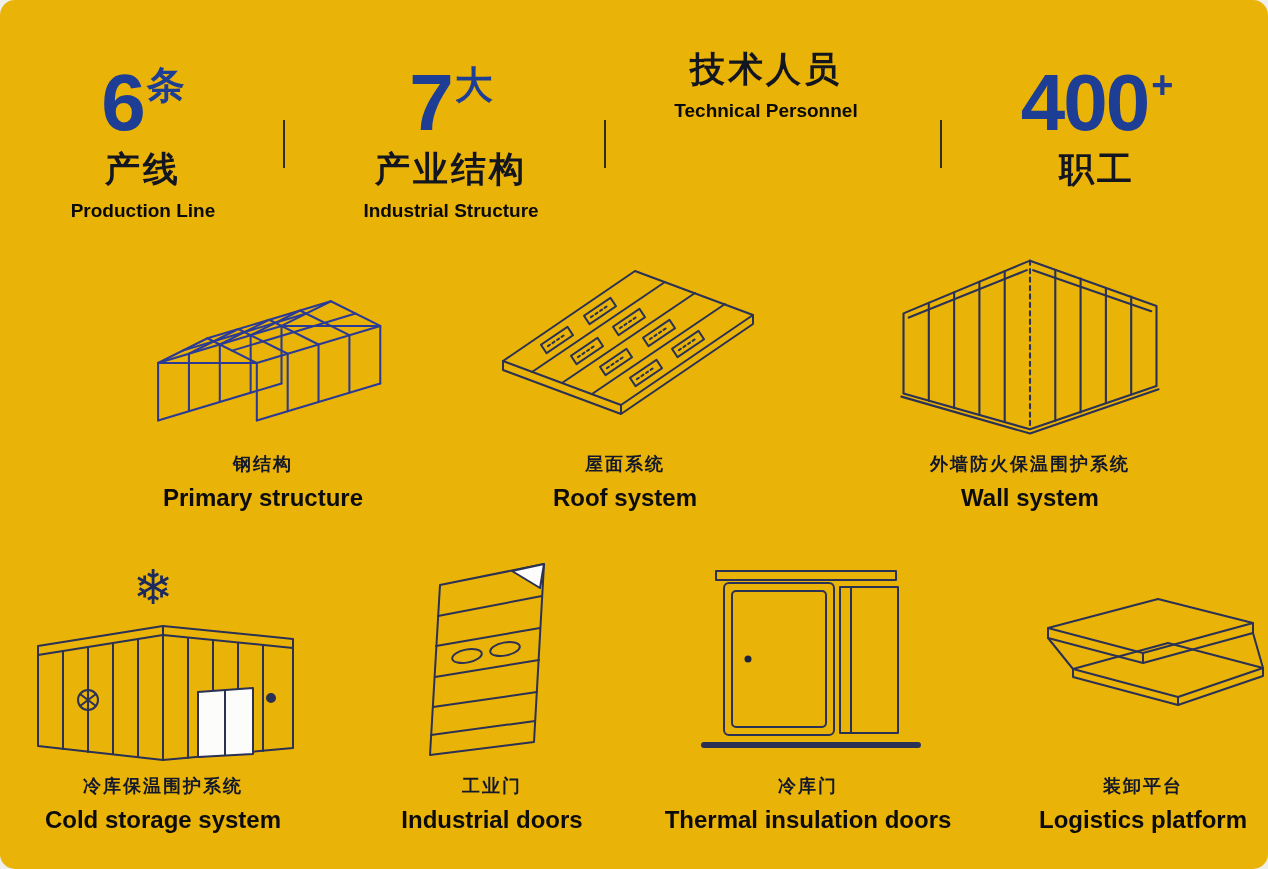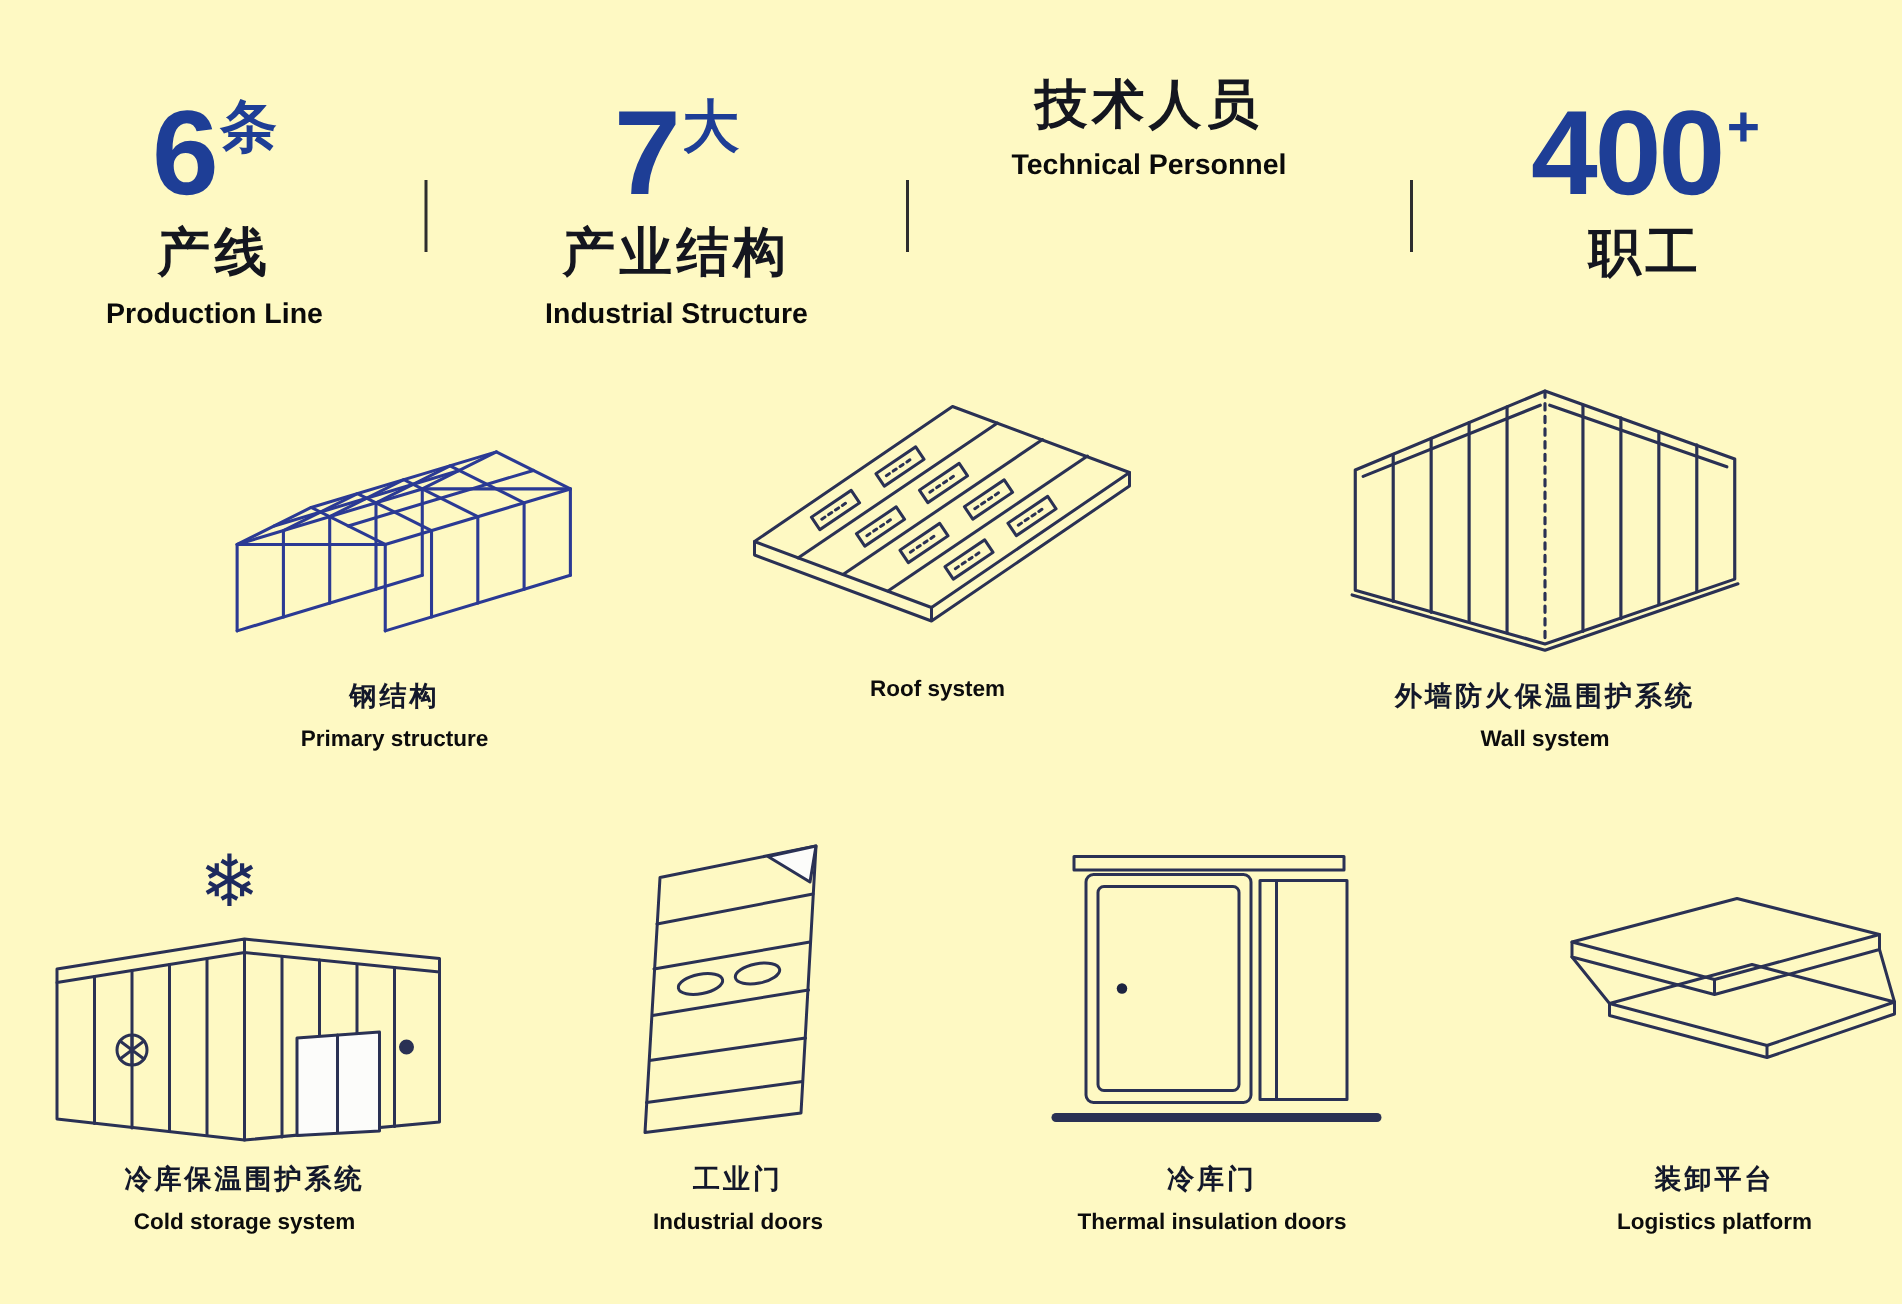--- a/index.html
+++ b/index.html
@@ -1,36 +1,37 @@
 <!DOCTYPE html>
 <html><head>
 <meta charset="utf-8">
 <style>
   * { margin:0; padding:0; box-sizing:border-box; }
   html,body { background:#efefec; }
   .page {
     position:relative; width:1268px; height:869px; margin:0 auto;
-    background:#fef9c3; overflow:hidden;
+    background:#eab308; overflow:hidden;
     font-family:"Liberation Sans", sans-serif;
     color:#15151f;
+    border-radius:15px;
   }
   
   .stat { position:absolute; top:44px; width:260px; text-align:center; }
   .stat-number { font-size:80px; line-height:82px; font-weight:800; color:#1e3e96; letter-spacing:-2px; }
   .stat-number .unit { font-size:38px; font-weight:800; vertical-align:32px; letter-spacing:0; margin-left:3px; }
   .stat-cn { margin-top:2px; font-size:35px; font-weight:700; color:#14161f; letter-spacing:3px; }
   .stat-en { margin-top:7px; font-size:19px; font-weight:700; color:#0a0a0a; }
   .vdivider { position:absolute; top:120px; width:2px; height:48px; background:#2e2e2e; }
   
   .card { position:absolute; text-align:center; }
   .card .illus { display:flex; align-items:center; justify-content:center; }
   .row1 .illus { height:195px; }
   .row2 .illus { height:215px; }
   .card-cn { margin-top:9px; font-size:18px; font-weight:700; color:#13182b; letter-spacing:2px; }
-  .card-en { margin-top:8px; font-size:15px; font-weight:600; color:#0c0c0c; }
+  .card-en { margin-top:8px; font-size:24px; font-weight:600; color:#0c0c0c; }
   
   .ln { fill:none; stroke:#2a3154; stroke-width:2; stroke-linejoin:round; stroke-linecap:round; }
   .ln-blue { stroke:#2b3a94; }
   .thick { stroke-width:6; }
 </style>
 </head>
 <body>
 
 <div class="page">
 
@@ -136,20 +137,21 @@
               <rect x="-16" y="-5" width="32" height="10"></rect>
               <line x1="-11" y1="0" x2="11" y2="0" stroke-dasharray="2.5 3"></line>
             </g>
           <g transform="translate(203,91) rotate(-34)">
               <rect x="-16" y="-5" width="32" height="10"></rect>
               <line x1="-11" y1="0" x2="11" y2="0" stroke-dasharray="2.5 3"></line>
             </g>
         </g>
       </svg>
     </div>
+    <div class="card-cn">屋面系统</div>
     <div class="card-en">Roof system</div>
   </div>
 
   <div class="card row1" style="left:850px; top:248px; width:360px;">
     <div class="illus">
       <svg width="290" height="195" viewBox="0 0 270 185">
         <g class="ln">
           <polygon points="135,12 15,62 15,138 135,172 255,131 255,55"></polygon>
           <line x1="135" y1="12" x2="135" y2="172" stroke-dasharray="4 4"></line>
           <line x1="39" y1="52" x2="39" y2="145"></line>

